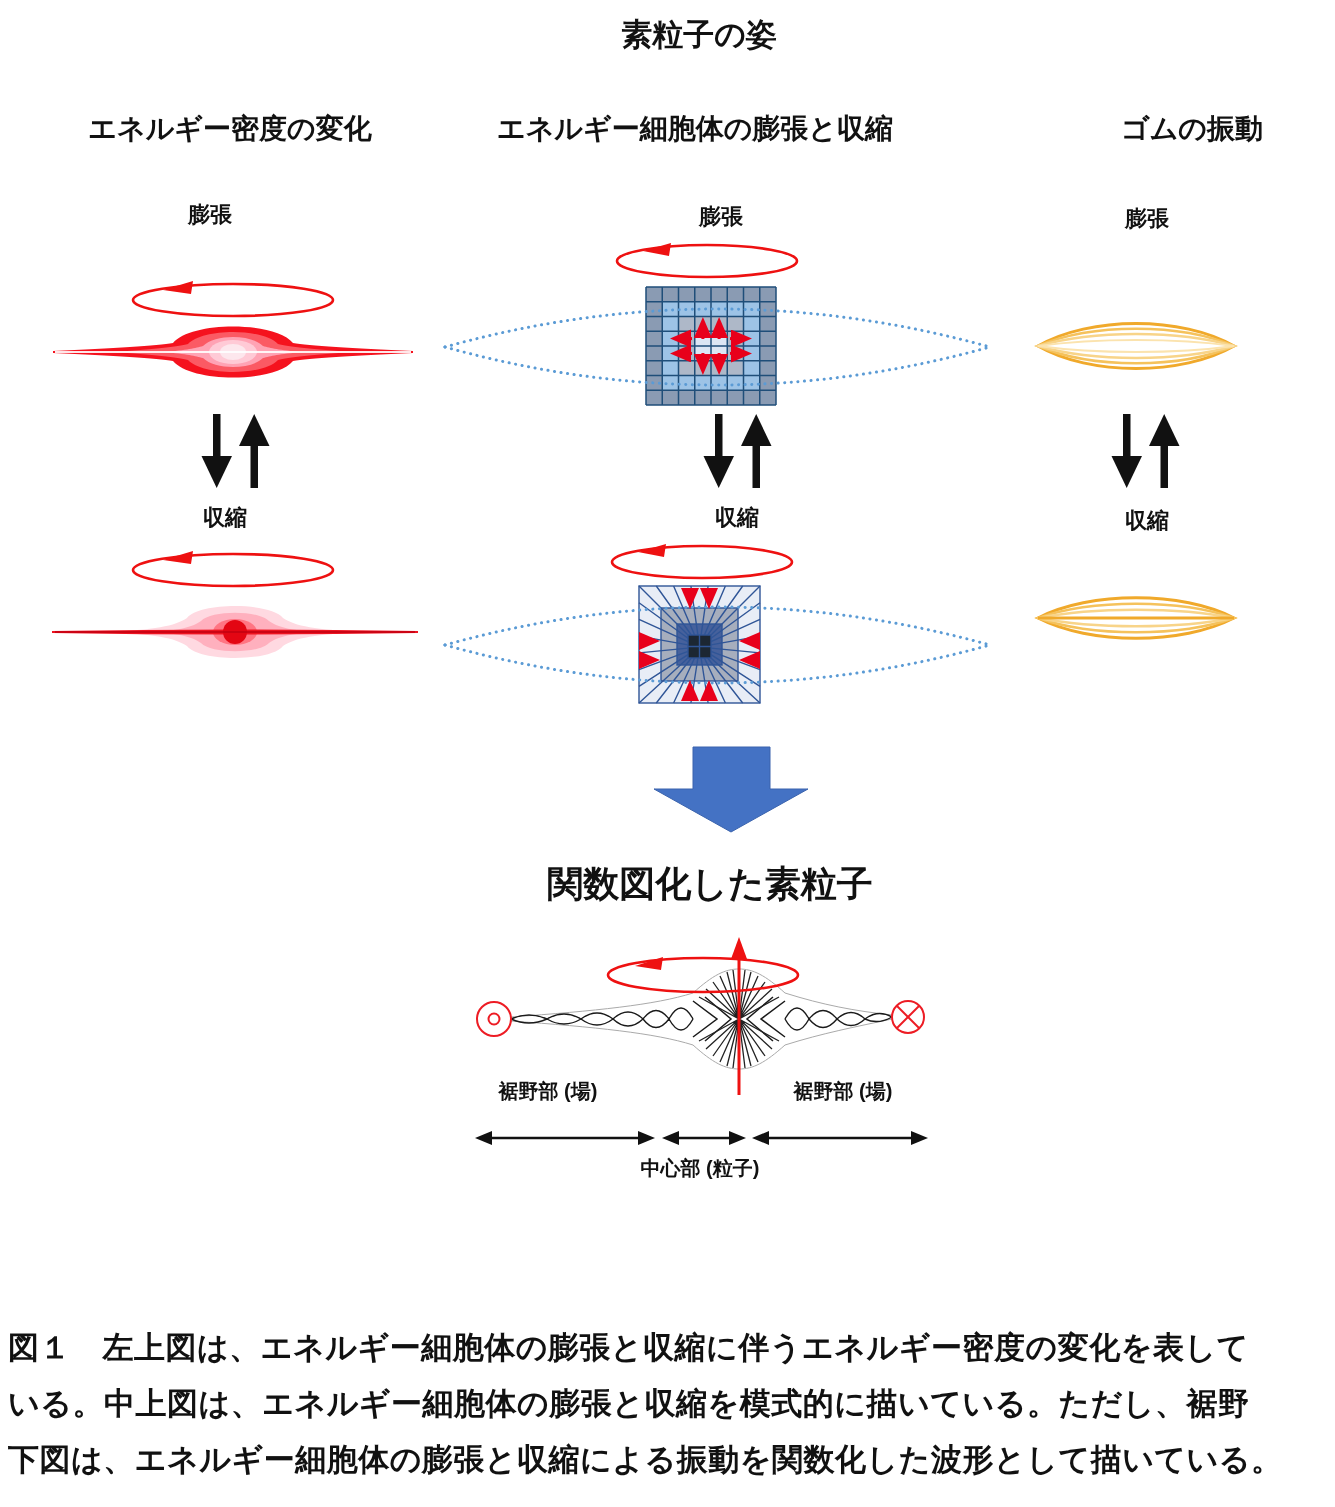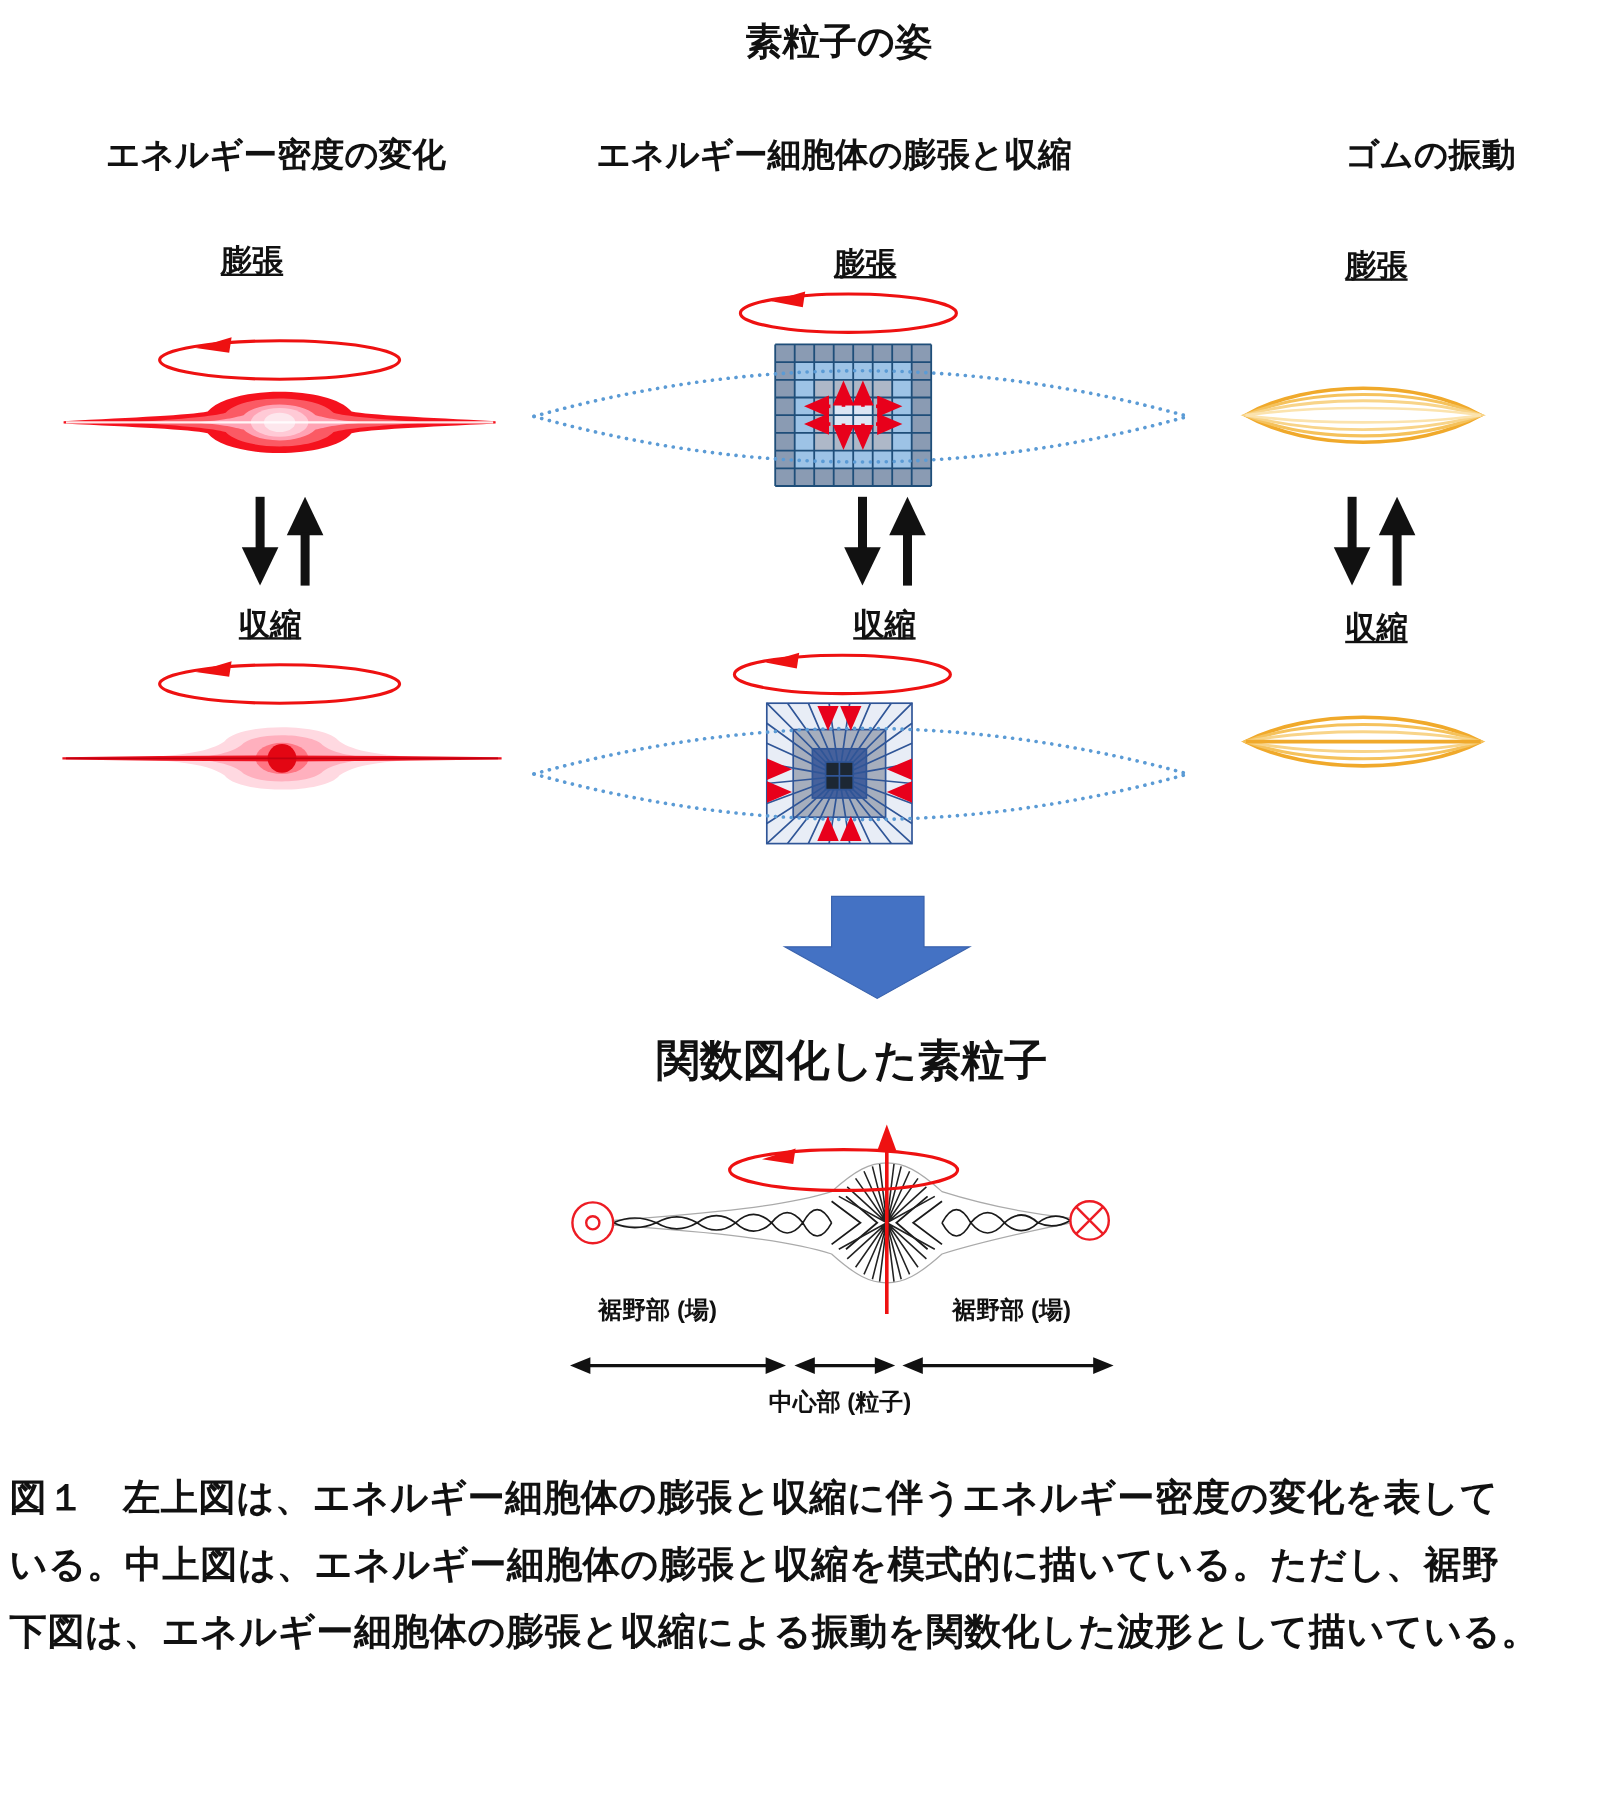--- a/index.html
+++ b/index.html
@@ -2,21 +2,21 @@
 <html><head>
 <meta charset="utf-8">
 <style>
   html,body{margin:0;padding:0;background:#fff;}
   #stage{position:relative;width:1335px;height:1507px;background:#fff;overflow:hidden;
          font-family:"Liberation Sans","DejaVu Sans",sans-serif;color:#111;font-weight:bold;}
   .abs{position:absolute;}
   .ctr{transform:translateX(-50%);white-space:nowrap;}
   .t-title{font-size:31px;}
   .t-header{font-size:28px;}
-  .t-sub{font-size:26px;text-decoration:underline;}
+  .t-sub{font-size:22px;}
   .t-func{font-size:36px;text-align:center;}
   .t-field{font-size:20px;}
   .t-caption{font-size:31px;line-height:56px;letter-spacing:0.5px;white-space:nowrap;}
   svg{display:block;overflow:visible;}
 </style>
 </head>
 <body>
 
 <div id="stage">
 
@@ -232,19 +232,19 @@
         <polygon points="185,12 168,5 168,19"></polygon>
       <polygon points="192,12 209,5 209,19"></polygon>
         <polygon points="276,12 259,5 259,19"></polygon>
       <polygon points="282,12 299,5 299,19"></polygon>
         <polygon points="458,12 441,5 441,19"></polygon>
     </g>
   </svg>
 
   <div class="abs ctr t-field" style="left:700px;top:1155px;">中心部 (粒子)</div>
 
-  <div class="abs" style="left:8px;top:1220px;width:1322px;">
+  <div class="abs" style="left:8px;top:1320px;width:1322px;">
     <div class="t-caption">図１　左上図は、エネルギー細胞体の膨張と収縮に伴うエネルギー密度の変化を表して</div>
     <div class="t-caption">いる。中上図は、エネルギー細胞体の膨張と収縮を模式的に描いている。ただし、裾野</div>
     <div class="t-caption">下図は、エネルギー細胞体の膨張と収縮による振動を関数化した波形として描いている。</div>
   </div>
 
 </div>
 
 </body></html>

